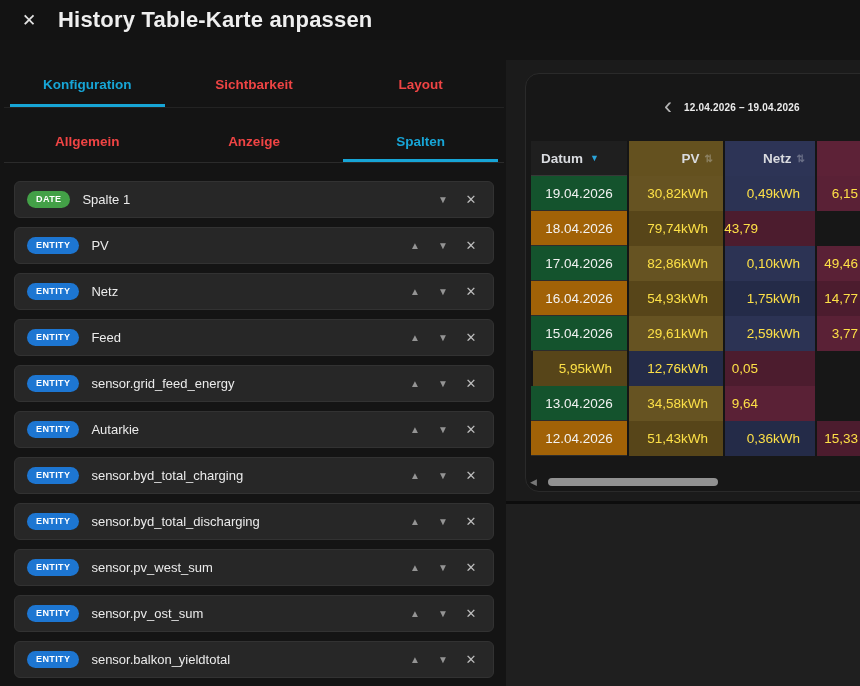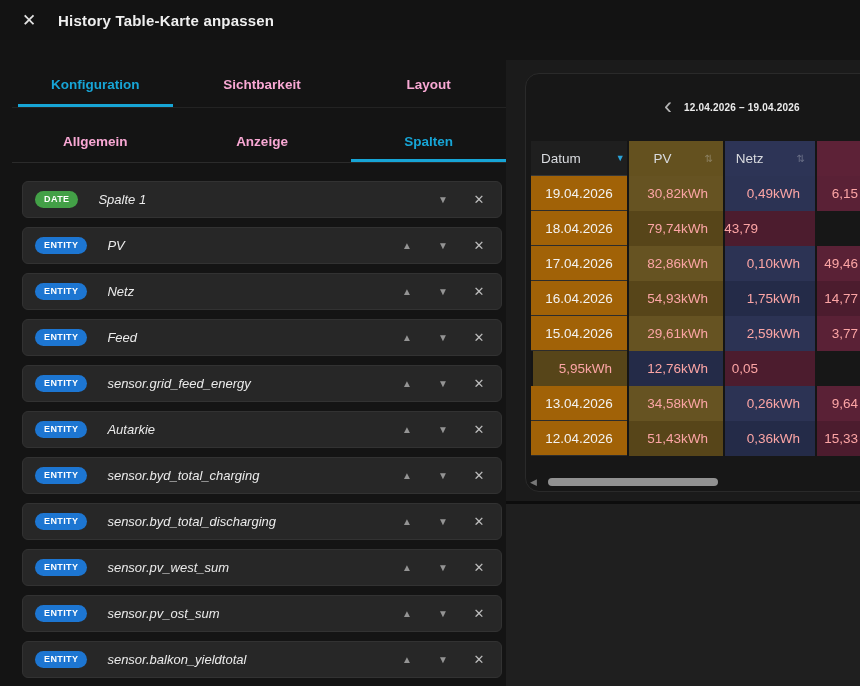--- a/index.html
+++ b/index.html
@@ -5,41 +5,41 @@
   * { margin:0; padding:0; box-sizing:border-box; }
   html,body { width:860px; height:686px; overflow:hidden; background:#141414;
     font-family:"Liberation Sans", sans-serif; color:#e8e8e8; }
   .stage { position:relative; width:860px; height:686px; }
 
   
   .dlg-header { position:absolute; left:0; top:0; width:860px; height:40px;
     background:#131313; display:flex; align-items:center; padding-left:15px; }
   .close-btn { width:28px; height:28px; display:flex; align-items:center; justify-content:center;
     color:#e3e3e3; font-size:17px; cursor:pointer; }
-  .dlg-title { margin-left:15px; font-size:15px; font-weight:bold; color:#efefef; letter-spacing:.2px; }
-
-  
-  .left-panel { position:absolute; left:12px; top:40px; width:500px; height:646px; background:#141414; }
+  .dlg-title { margin-left:15px; font-size:22px; font-weight:bold; color:#efefef; letter-spacing:.2px; }
+
+  
+  .left-panel { position:absolute; left:4px; top:40px; width:500px; height:646px; background:#141414; }
   .tabbar { display:flex; height:68px; border-bottom:1px solid #232323; }
   .subtabbar { display:flex; height:55px; border-bottom:1px solid #2b2b2b; }
   .tab { flex:1; position:relative; display:flex; align-items:flex-end; justify-content:center;
-    padding-bottom:15px; font-size:13.5px; font-weight:bold; color:#f9a8d4; cursor:pointer; }
+    padding-bottom:15px; font-size:13.5px; font-weight:bold; color:#ef4444; cursor:pointer; }
   .subtabbar .tab { padding-bottom:13px; }
   .tab.active { color:#17a5d6; }
   .tab.active::after { content:""; position:absolute; left:6px; right:6px; bottom:0; height:3px;
     background:#17a5d6; }
 
   .col-list { padding:18px 10px 0 10px; }
   .col-item { height:37px; margin-bottom:9px; background:#272727; border:1px solid #323232;
-    border-radius:6px; display:flex; align-items:center; padding:0 8px 0 12px;gap:8px; }
+    border-radius:6px; display:flex; align-items:center; padding:0 8px 0 12px; }
   .badge { display:inline-block; padding:4px 9px; border-radius:10px; font-size:9px; font-weight:bold;
     color:#fff; letter-spacing:.4px; line-height:1; }
   .badge.date { background:#43a047; }
   .badge.entity { background:#1d76d2; }
-  .col-label { margin-left:12px; font-size:13px; color:#ebebeb;font-style:italic; }
+  .col-label { margin-left:12px; font-size:13px; color:#ebebeb; }
   .spacer { flex:1; }
   .icon-btn { width:28px; height:28px; display:flex; align-items:center; justify-content:center;
     cursor:pointer; }
   .tri { color:#949494; font-size:10px; }
   .x { color:#bdbdbd; font-size:13px; }
   .icon-ph { width:28px; height:28px; }
 
   
   .preview-pane { position:absolute; left:506px; top:60px; width:354px; height:441px; background:#1b1b1b; }
   .pane-divider { position:absolute; left:506px; top:501px; width:354px; height:3px; background:#0d0d0d; }
@@ -49,30 +49,30 @@
     border:1px solid #2a2a2a; border-radius:14px; }
   .range-row { height:67px; display:flex; align-items:center; padding-left:138px; }
   .chev { color:#b5b5b5; font-size:24px; line-height:20px; margin-right:12px; cursor:pointer;
     transform:translateY(-2px); }
   .range-text { font-size:10px; font-weight:bold; color:#ececec; letter-spacing:.2px; }
 
   .table { margin-left:5px; }
   .trow { display:grid; grid-template-columns:96px 96px 92px 100px; height:35px; }
   .cell { display:flex; align-items:center; font-size:13.5px; }
   .c0 { justify-content:center; color:#f2f2f2; border-bottom:1px solid #2c2c2c; }
-  .c1,.c2,.c3 { justify-content:flex-end; border-left:2px solid #151515; color:#fca5a5; }
+  .c1,.c2,.c3 { justify-content:flex-end; border-left:2px solid #151515; color:#fde047; }
   .c1,.c2 { padding-right:15px; }
   .c3 { padding-right:57px; }
-  .thead .cell { font-weight:normal; color:#d9dbdf;gap:28px; }
+  .thead .cell { font-weight:bold; color:#d9dbdf; }
   .thead .c0 { justify-content:flex-start; padding-left:10px; border-bottom:1px solid #383838; }
   .thead .c1,.thead .c2,.thead .c3 { padding-right:10px; }
   .sort-active { color:#2aa3d8; font-size:9px; margin-left:7px; }
   .sort-idle { font-size:10px; margin-left:5px; opacity:.35; }
   
-  .thead .c0 { background:#1f1f1f; } .odd .c0 { background:#a16207; } .even .c0 { background:#a16207; }
+  .thead .c0 { background:#1f1f1f; } .odd .c0 { background:#14532d; } .even .c0 { background:#a16207; }
   .thead .c1 { background:#64511f; } .odd .c1 { background:#665322; } .even .c1 { background:#574519; }
   .thead .c2 { background:#2d3456; } .odd .c2 { background:#2c3354; } .even .c2 { background:#242b48; }
   .thead .c3 { background:#5d2237; } .odd .c3 { background:#5a2136; } .even .c3 { background:#4c1c2e; }
 
   .hscroll { position:absolute; left:4px; top:403px; display:flex; align-items:center; }
   .scroll-arrow { color:#787878; font-size:9px; width:12px; cursor:pointer; }
   .scroll-thumb { width:170px; height:8px; background:#929292; border-radius:4px; margin-left:6px;
     cursor:grab; }
 </style>
 </head>
@@ -262,21 +262,20 @@
         <div class="cell c3">3,77</div>
       </div>
       <div class="trow even">
         <div class="cell c1">5,95kWh</div>
         <div class="cell c2">12,76kWh</div>
         <div class="cell c3">0,05</div>
       </div>
       <div class="trow odd">
         <div class="cell c0">13.04.2026</div>
         <div class="cell c1">34,58kWh</div>
-        <div class="cell c2">0,26kWh</div>
         <div class="cell c3">9,64</div>
       </div>
       <div class="trow even">
         <div class="cell c0">12.04.2026</div>
         <div class="cell c1">51,43kWh</div>
         <div class="cell c2">0,36kWh</div>
         <div class="cell c3">15,33</div>
       </div>
     </div>
 

